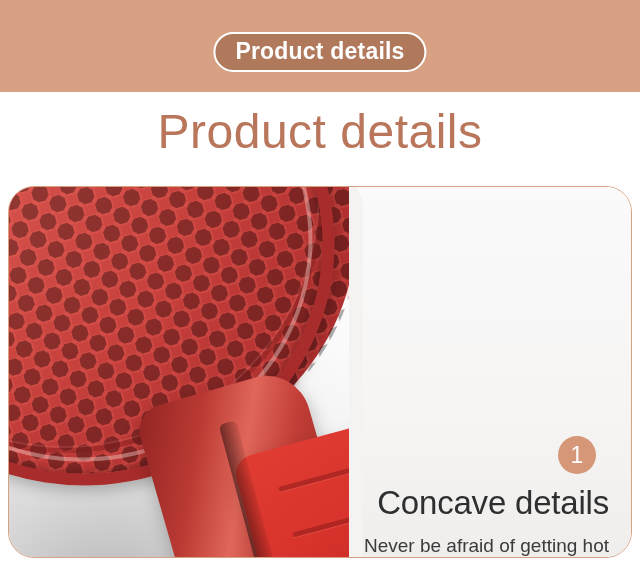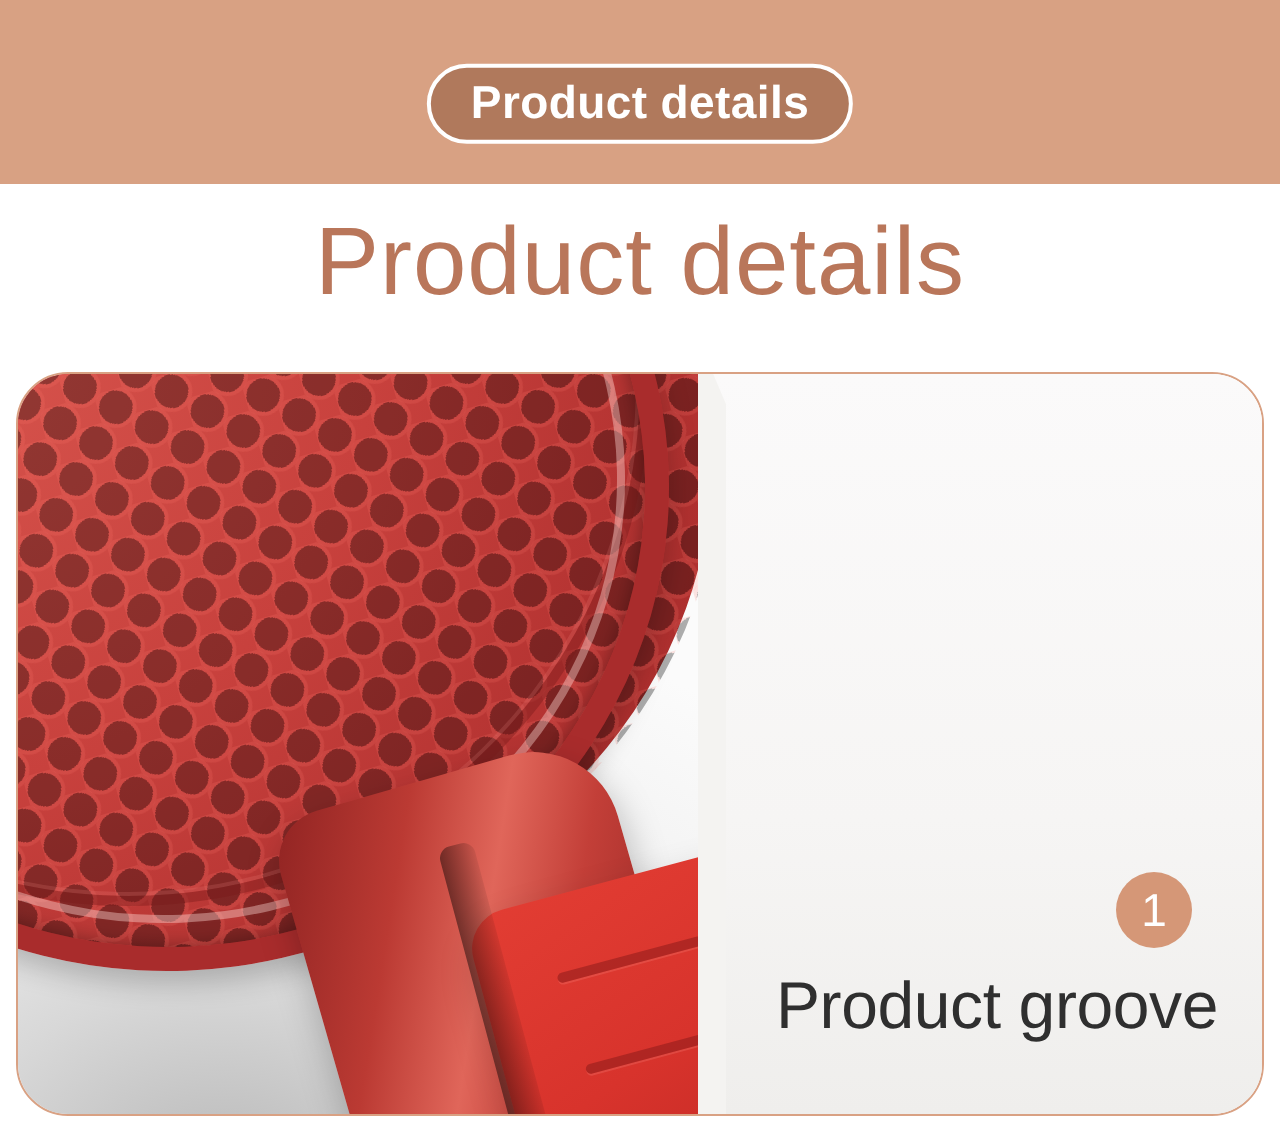--- a/index.html
+++ b/index.html
@@ -303,18 +303,22 @@
       <div class="grip-line grip-2"></div>
       <div class="grip-line grip-3"></div>
 
     </div>
 
     <div class="text-panel"></div>
     <div class="text-panel-fill"></div>
 
     <div class="badge">1</div>
 
-    <div class="item-title">Product groove</div>
-
+    <div class="item-title">Concave details</div>
+
+    <div class="item-lines">
+      <div>Never be afraid of getting hot</div>
+
+    </div>
 
   </div>
 
 </div>
 
 </body></html>

